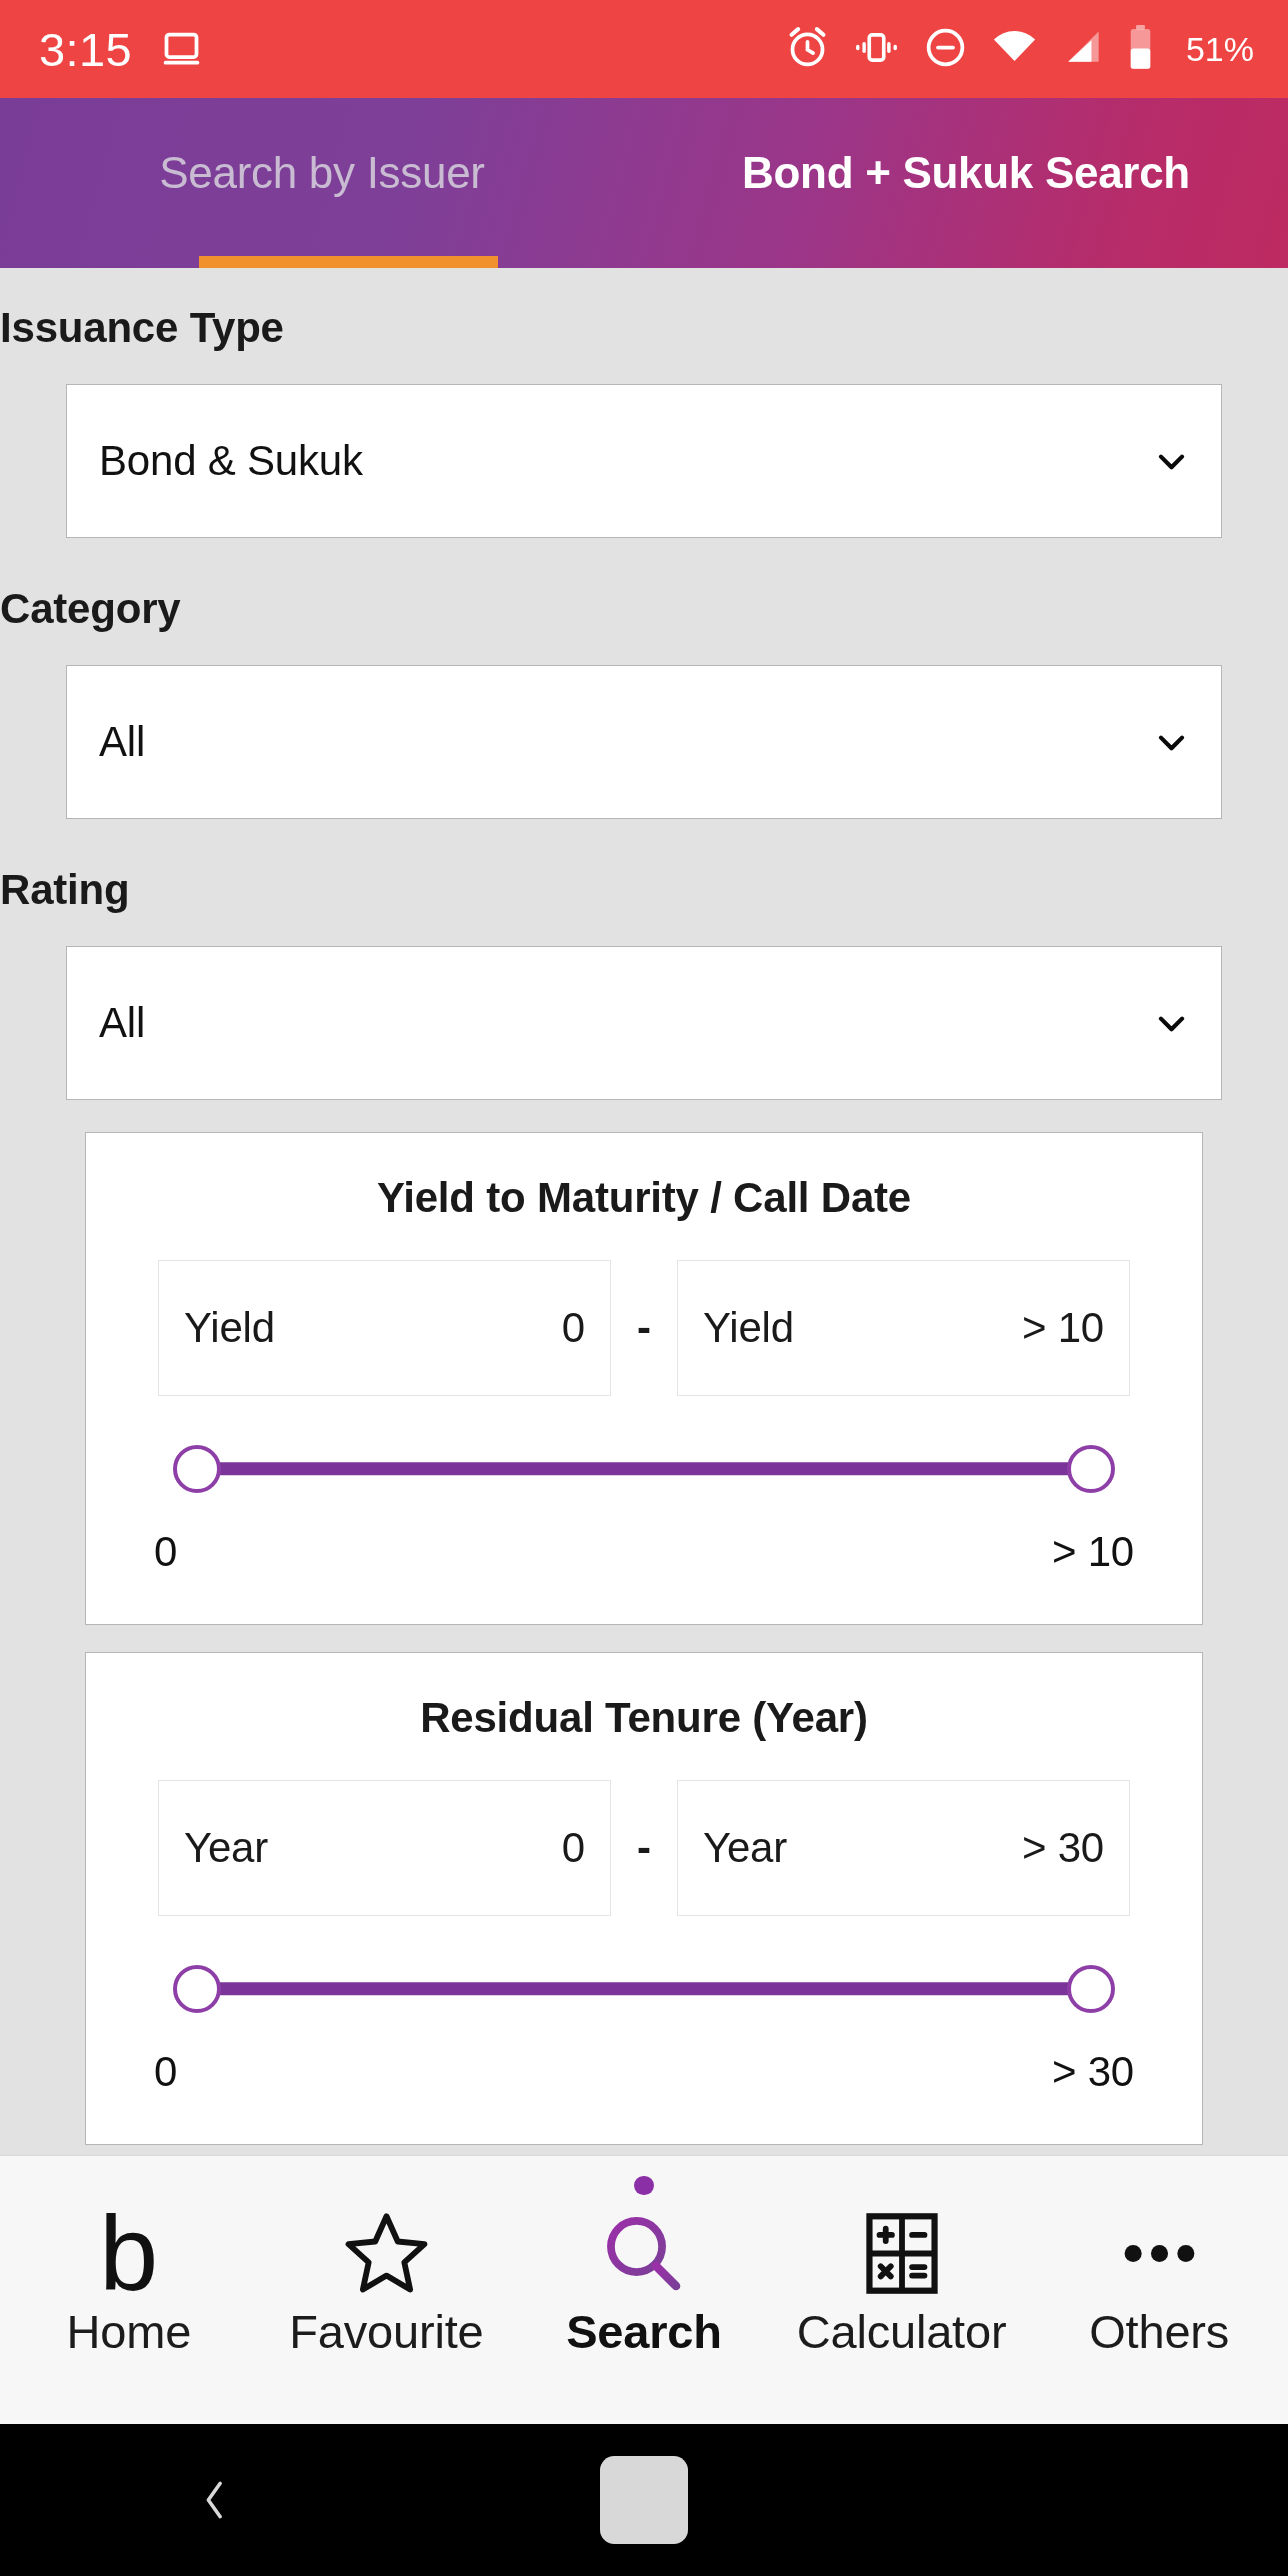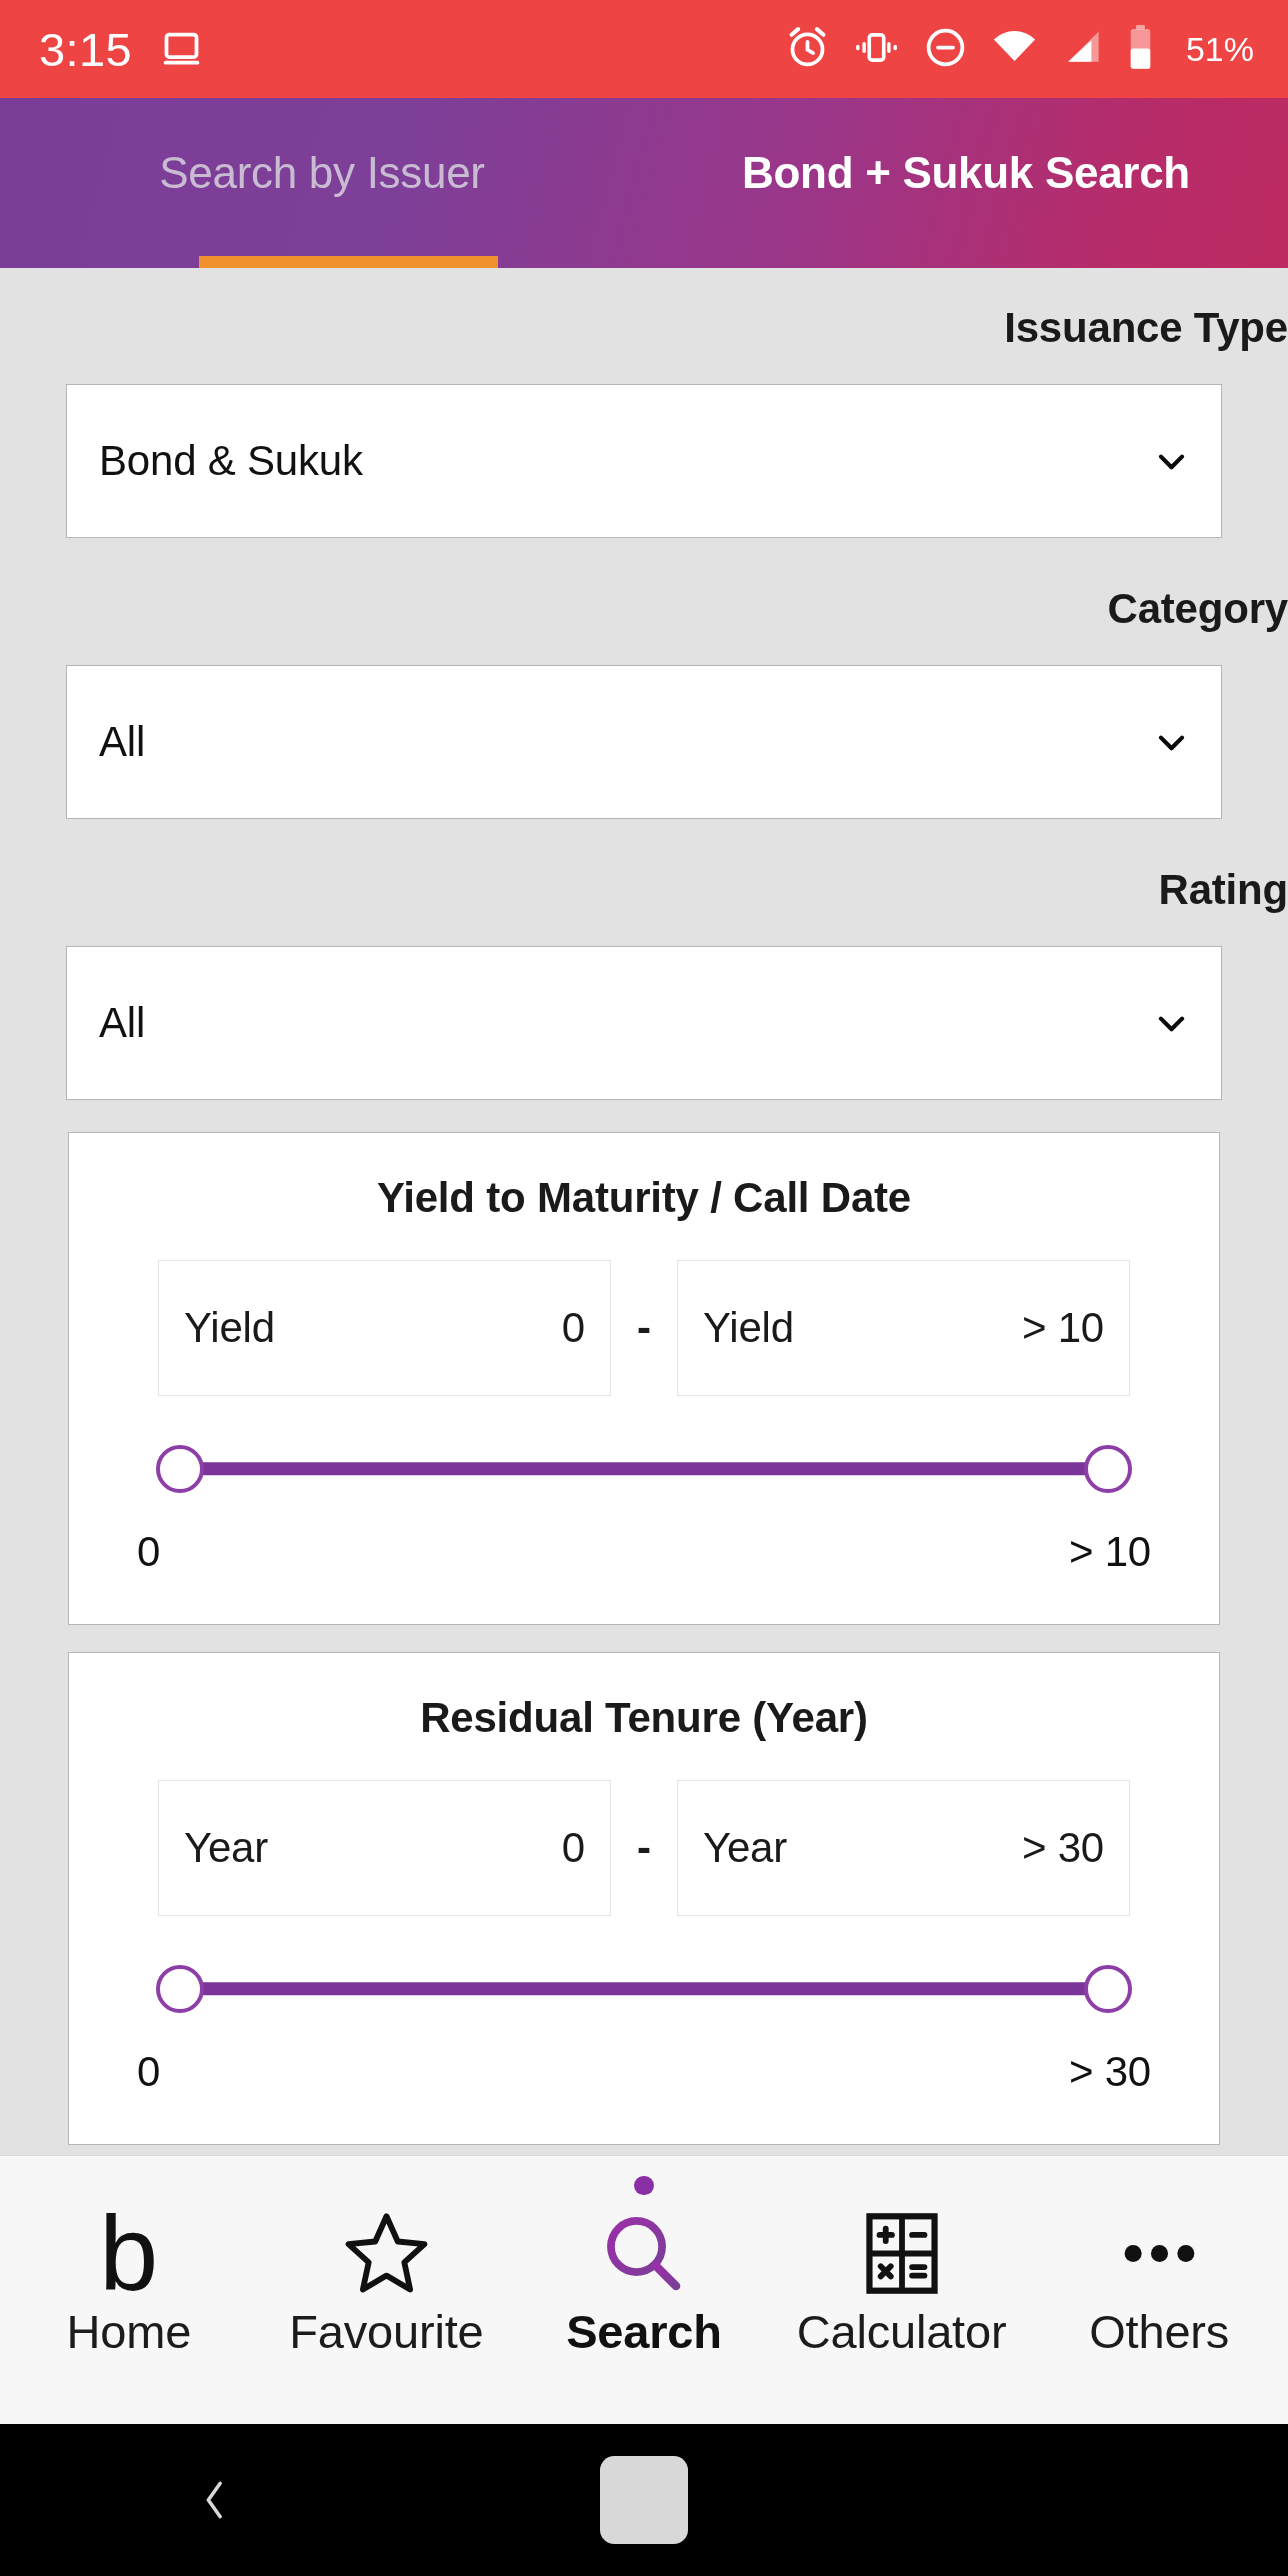--- a/index.html
+++ b/index.html
@@ -73,21 +73,21 @@
 
   
   .content {
     flex: 1;
     background: #E2E2E2;
     overflow: hidden;
     position: relative;
   }
 
   .field-label {
-    text-align: right;
+    text-align: left;
     font-size: 42px;
     font-weight: bold;
     color: #1A1A1A;
     letter-spacing: -0.2px;
   }
 
   .dropdown {
     margin: 0 66px;
     height: 154px;
     background: #FFFFFF;
@@ -102,21 +102,21 @@
     color: #111;
     letter-spacing: -0.2px;
   }
   .chev {
     width: 39px; height: 39px;
     display: flex; align-items: center; justify-content: center;
   }
 
   
   .card {
-    margin: 0 68px;
+    margin: 0 85px;
     background: #FFFFFF;
     border: 1.8px solid #B6B6B6;
     box-sizing: border-box;
     padding: 0 0 0 0;
   }
   .card-title {
     text-align: center;
     font-size: 42px;
     font-weight: bold;
     color: #1A1A1A;

